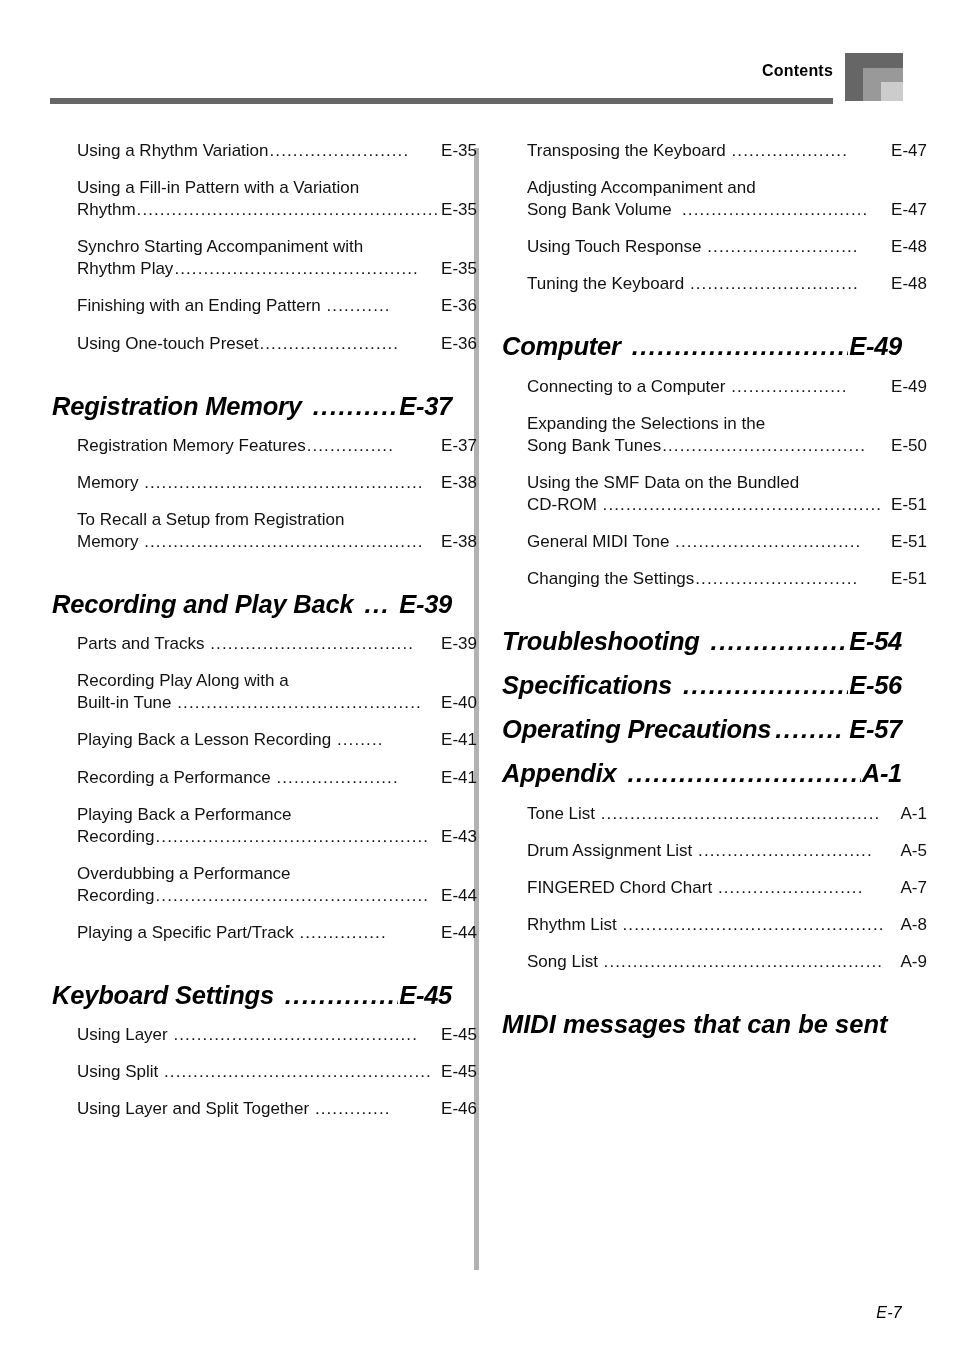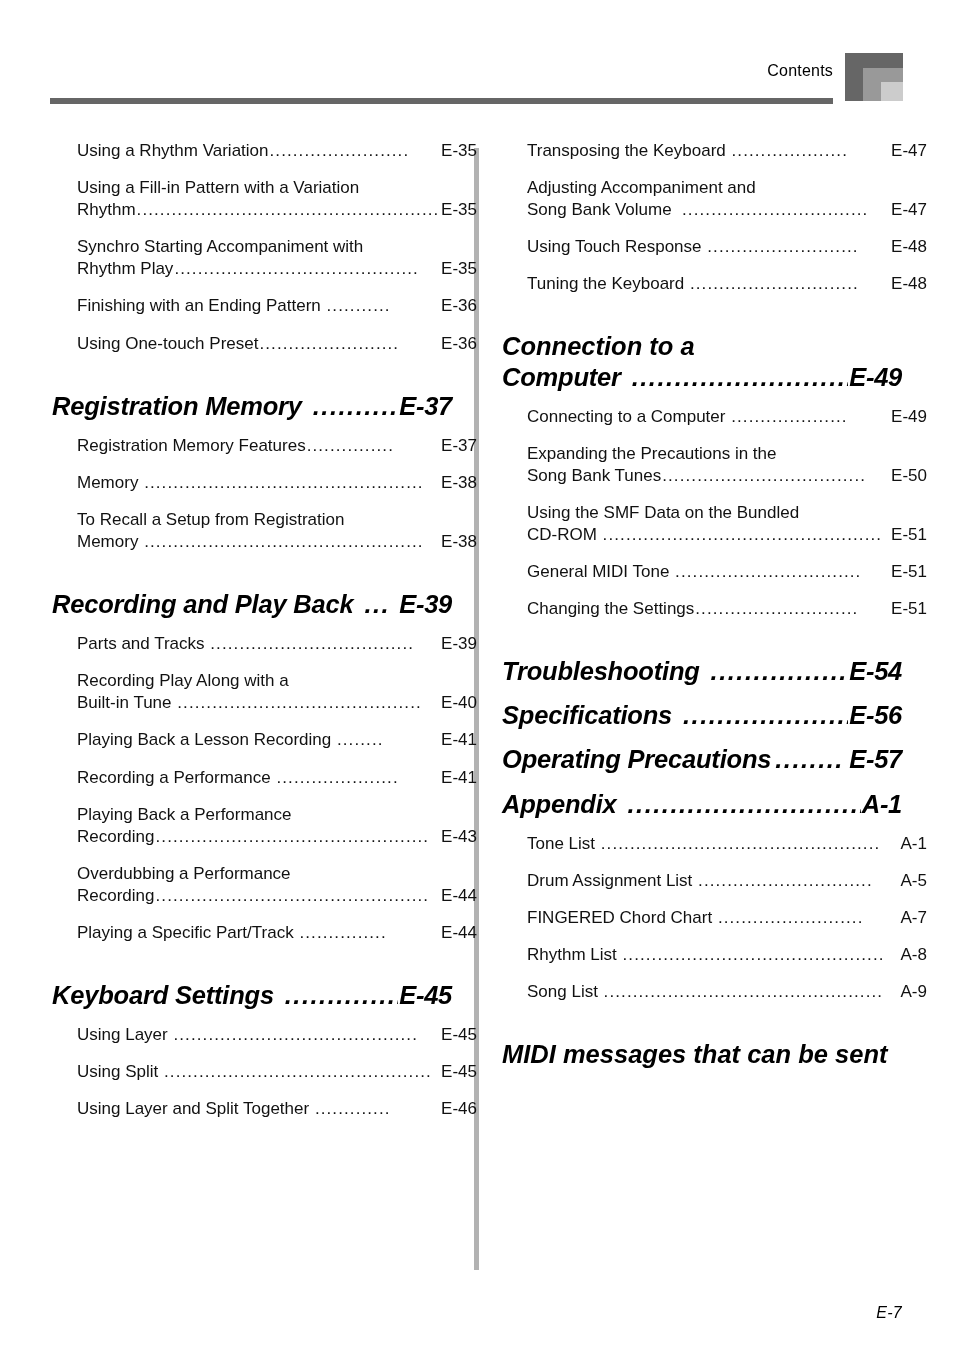--- a/index.html
+++ b/index.html
@@ -22,21 +22,21 @@
     left: 0; top: 0;
     width: 954px;
     height: 112px;
   }
   .header-title {
     position: absolute;
     right: 121px;
     top: 71px;
     transform: translateY(-50%);
     font-size: 16px;
-    font-weight: normal;
+    font-weight: bold;
     letter-spacing: 0.2px;
     white-space: nowrap;
   }
   .header-rule {
     position: absolute;
     left: 50px;
     top: 98px;
     width: 783px;
     height: 6px;
     background: #666666;
@@ -361,36 +361,35 @@
         </div>
       </div>
       <div class="entry item">
         <div class="line">
           <span class="label">Tuning the Keyboard </span>
           <span class="leader">.............................</span>
           <span class="page">E-48</span>
         </div>
       </div>
       <div class="entry section gap-before">
-        <div class="wrap">Connection to a</div>
         <div class="line">
           <span class="label">Computer </span>
           <span class="leader">............................</span>
           <span class="page">E-49</span>
         </div>
       </div>
       <div class="entry item">
         <div class="line">
           <span class="label">Connecting to a Computer </span>
           <span class="leader">....................</span>
           <span class="page">E-49</span>
         </div>
       </div>
       <div class="entry item">
-        <div class="wrap">Expanding the Precautions in the</div>
+        <div class="wrap">Expanding the Selections in the</div>
         <div class="line">
           <span class="label">Song Bank Tunes</span>
           <span class="leader">...................................</span>
           <span class="page">E-50</span>
         </div>
       </div>
       <div class="entry item">
         <div class="wrap">Using the SMF Data on the Bundled</div>
         <div class="line">
           <span class="label">CD-ROM </span>

